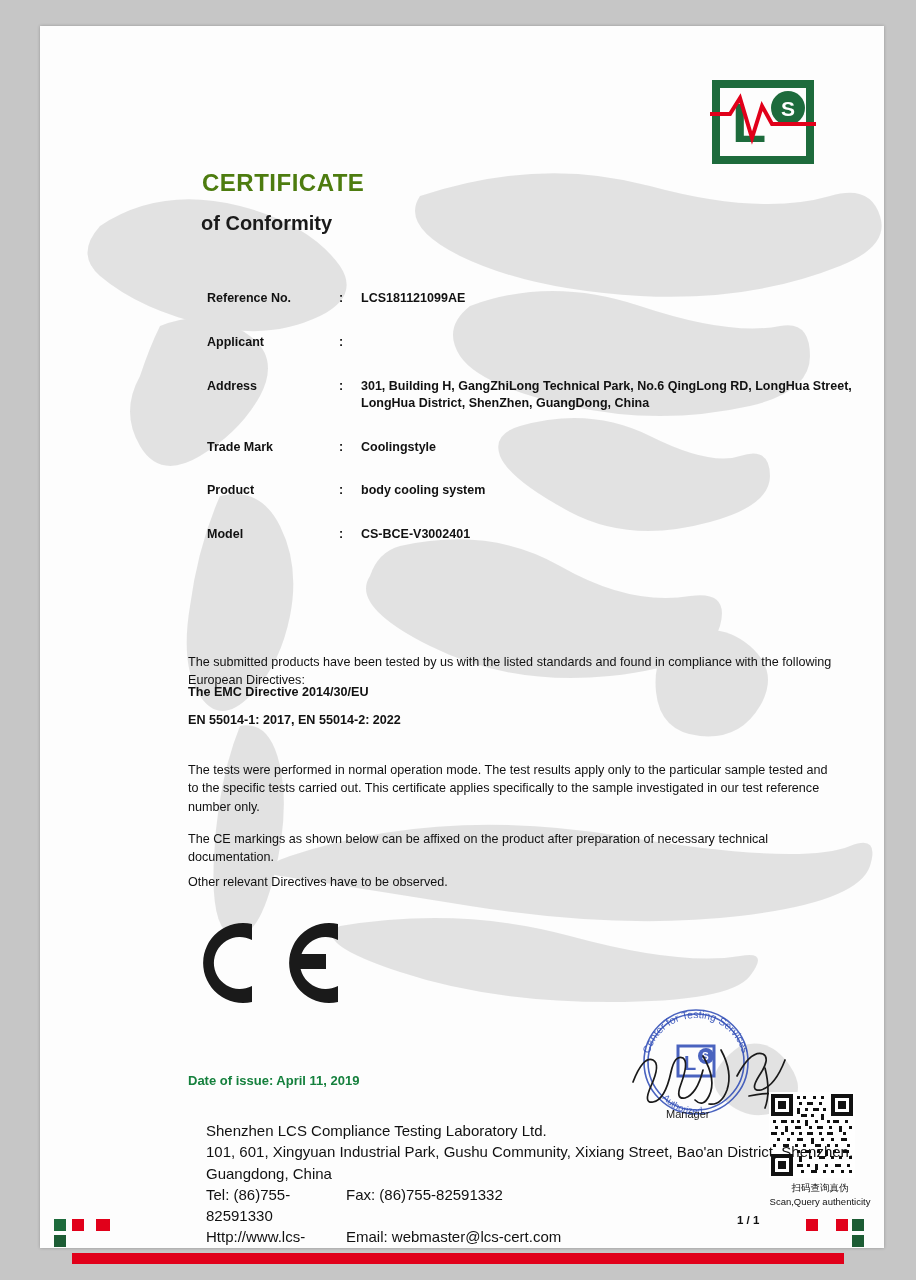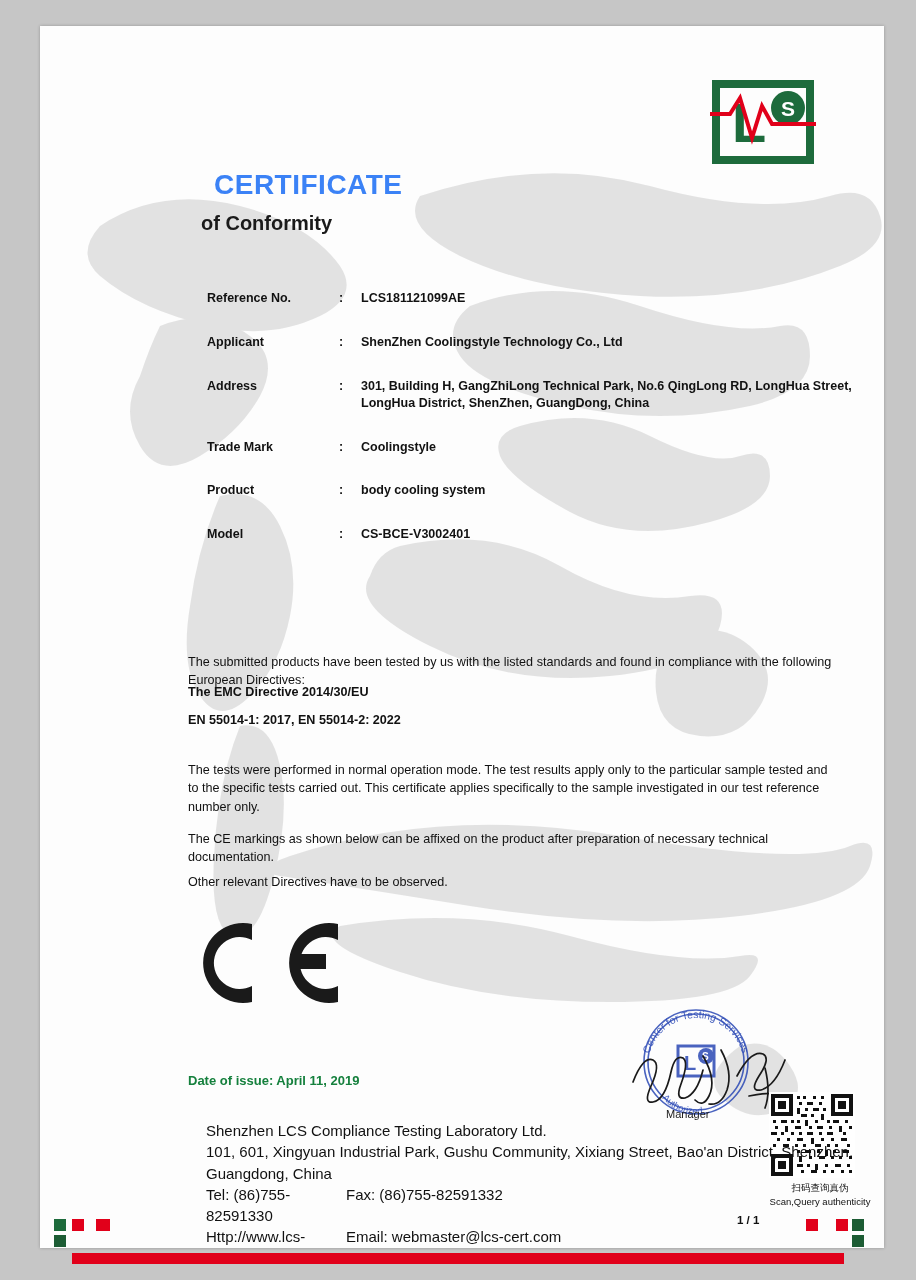--- a/index.html
+++ b/index.html
@@ -65,26 +65,26 @@
 
   .logo {
     position: absolute;
     right: 68px;
     top: 54px;
     width: 106px;
     height: 84px;
   }
   .title {
     position: absolute;
-    left: 174px;
+    left: 162px;
     top: 143px;
-    font-size: 28px;
+    font-size: 24px;
     font-weight: bold;
     letter-spacing: 0.5px;
-    color: #3b82f6;
+    color: #4d7c0f;
   }
   .subtitle {
     position: absolute;
     left: 161px;
     top: 186px;
     font-size: 20px;
     font-weight: bold;
     color: #1a1a1a;
   }
 
@@ -258,21 +258,20 @@
 
       <div class="fields">
         <div class="field-row">
           <div class="field-label">Reference No.</div>
           <div class="field-colon">:</div>
           <div class="field-value">LCS181121099AE</div>
         </div>
         <div class="field-row">
           <div class="field-label">Applicant</div>
           <div class="field-colon">:</div>
-          <div class="field-value">ShenZhen Coolingstyle Technology Co., Ltd</div>
         </div>
         <div class="field-row">
           <div class="field-label">Address</div>
           <div class="field-colon">:</div>
           <div class="field-value">301, Building H, GangZhiLong Technical Park, No.6 QingLong RD, LongHua Street, LongHua District, ShenZhen, GuangDong, China</div>
         </div>
         <div class="field-row">
           <div class="field-label">Trade Mark</div>
           <div class="field-colon">:</div>
           <div class="field-value">Coolingstyle</div>

